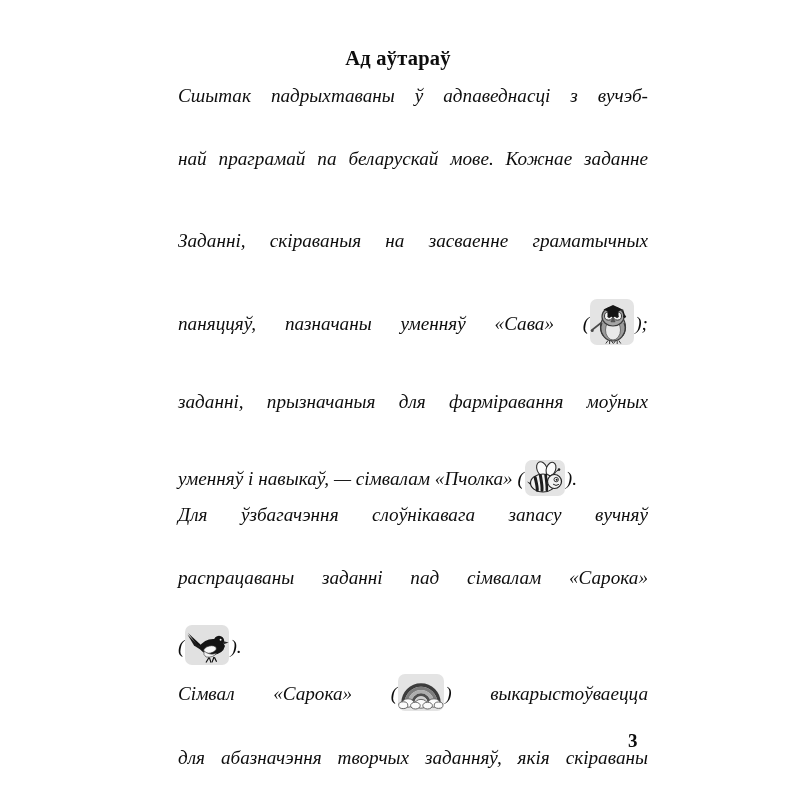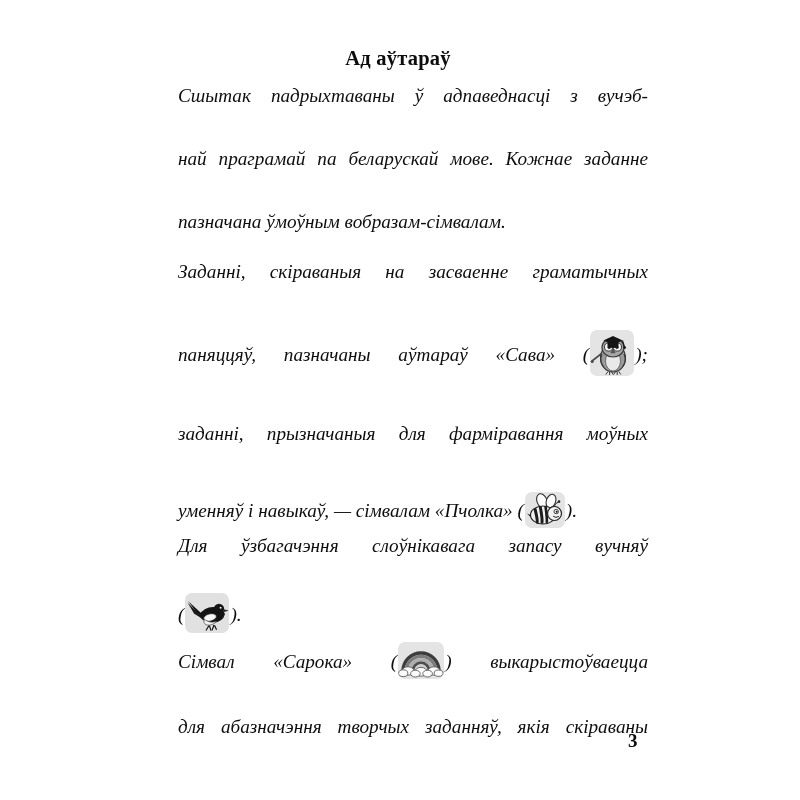--- a/index.html
+++ b/index.html
@@ -103,26 +103,25 @@
 
 <div class="page">
 
   <div class="content">
 
     <h1 class="doc-title">Ад аўтараў</h1>
 
     <p class="para">
       <span class="jline indent">Сшытак падрыхтаваны ў адпаведнасці з вучэб-</span>
       <span class="jline">най праграмай па беларускай мове. Кожнае заданне</span>
-      <span class="jline last">пазначана ўмоўным вобразам-сімвалам.</span>
     </p>
 
     <p class="para loose">
       <span class="jline indent">Заданні, скіраваныя на засваенне граматычных</span>
-      <span class="jline"><span>паняццяў, пазначаны аўтараў «Сава» (</span><span class="sym sym-owl">
+      <span class="jline"><span>паняццяў, пазначаны уменняў «Сава» (</span><span class="sym sym-owl">
           <svg viewBox="0 0 44 46" xmlns="http://www.w3.org/2000/svg">
 
             <line x1="2" y1="31" x2="16" y2="20" stroke="#4a4a4a" stroke-width="1.6"></line>
             <circle cx="2.2" cy="31.4" r="1.5" fill="#4a4a4a"></circle>
 
             <ellipse cx="23" cy="28" rx="12.5" ry="14" fill="#9b9b9b" stroke="#3a3a3a" stroke-width="1.2"></ellipse>
 
             <ellipse cx="23" cy="31" rx="7.5" ry="10" fill="#e9e9e9" stroke="#5a5a5a" stroke-width="0.8"></ellipse>
 
             <ellipse cx="23" cy="17.5" rx="11" ry="9.5" fill="#a6a6a6" stroke="#3a3a3a" stroke-width="1.2"></ellipse>
@@ -169,20 +168,21 @@
             <path d="M29 15 q1 -4 4.5 -5" stroke="#222" stroke-width="1" fill="none"></path>
             <circle cx="34" cy="9.6" r="1.3" fill="#222"></circle>
 
             <path d="M5.6 23 l-3.6 -1.6 l3.2 3.4 z" fill="#1d1d1d"></path>
           </svg>
         </span><span>).</span></span>
     </p>
 
     <p class="para">
       <span class="jline indent">Для ўзбагачэння слоўнікавага запасу вучняў</span>
+      <span class="jline">распрацаваны заданні пад сімвалам «Сарока»</span>
       <span class="jline last"><span>(</span><span class="sym sym-magpie">
           <svg viewBox="0 0 44 40" xmlns="http://www.w3.org/2000/svg">
 
             <path d="M3 8 L16 20 L20 25 L12 20 Z" fill="#111"></path>
             <path d="M2.5 9.5 L15 22 L17.5 26 L9 20.5 Z" fill="#1a1a1a"></path>
 
             <path d="M14 22 q6 -9 16 -8 q8 1 10 7 q-2 8 -12 9 q-9 1 -14 -8 z" fill="#141414"></path>
 
             <ellipse cx="25" cy="24.5" rx="6.5" ry="3.6" fill="#f7f7f7" stroke="#2a2a2a" stroke-width="0.7" transform="rotate(-14 25 24.5)"></ellipse>
 

